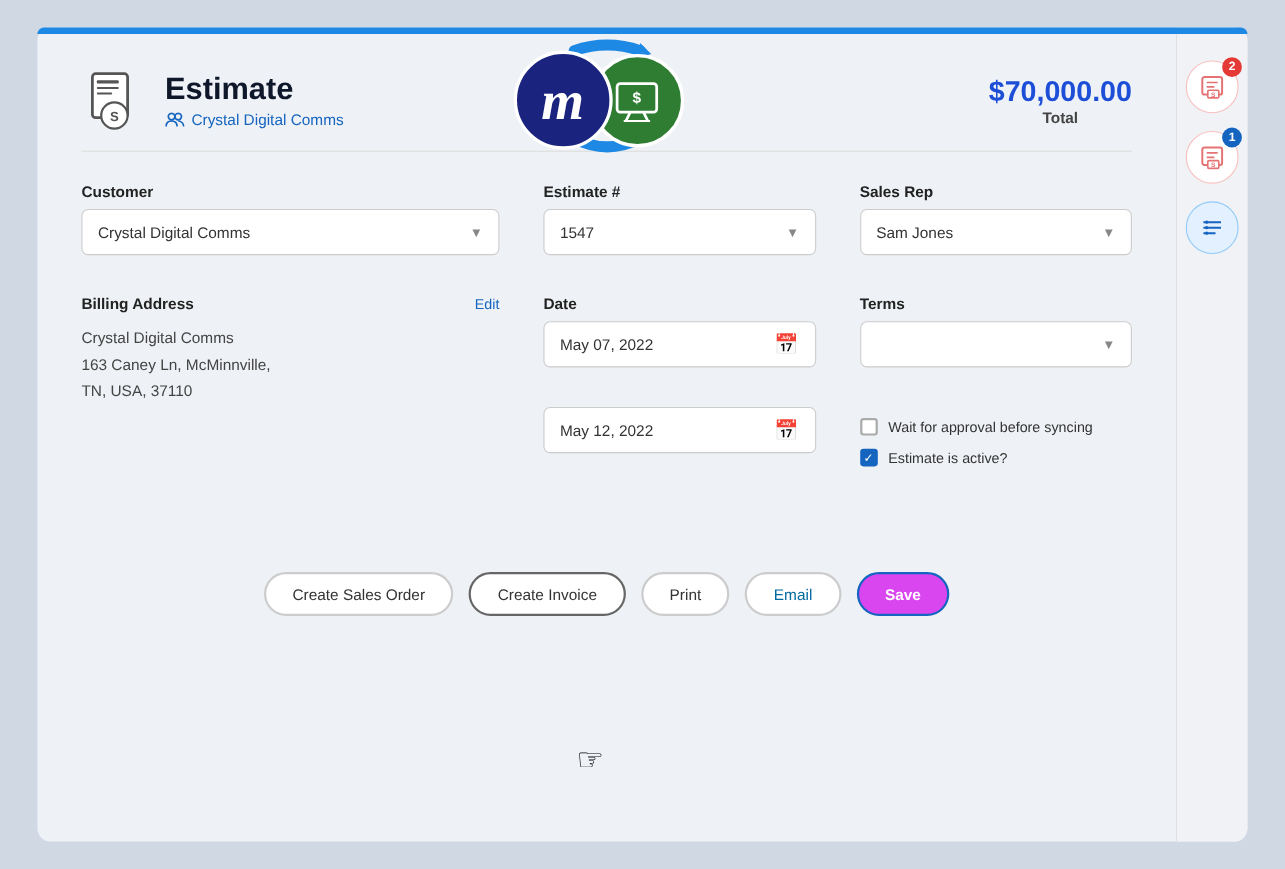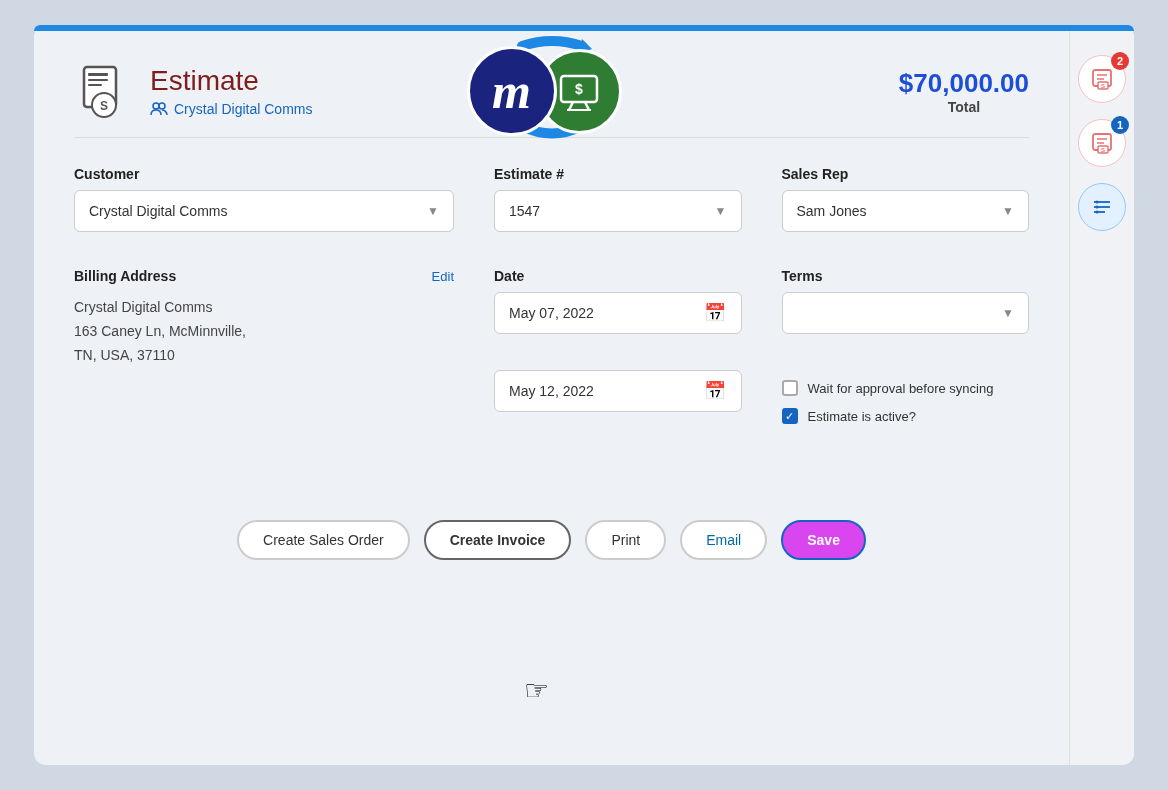--- a/index.html
+++ b/index.html
@@ -54,22 +54,22 @@
       gap: 16px;
     }
 
     .header-title-section {
       display: flex;
       flex-direction: column;
     }
 
     .header-title {
       font-size: 28px;
-      font-weight: 400;
-      color: #7f1d1d;
+      font-weight: 700;
+      color: #0f172a;
     }
 
     .header-subtitle {
       display: flex;
       align-items: center;
       gap: 6px;
       color: #1565c0;
       font-size: 14px;
       margin-top: 4px;
     }
@@ -224,21 +224,21 @@
     }
 
     .btn-primary {
       background: #d946ef;
       border-color: #1565c0;
       color: white;
       font-weight: 600;
     }
 
     .btn-invoice {
-      font-weight: 700;
+      font-weight: 400;
       border-color: #666;
     }
 
     .btn-email {
       color: #0369a1;
       border-color: #ccc;
     }
 
     
     .sidebar {

